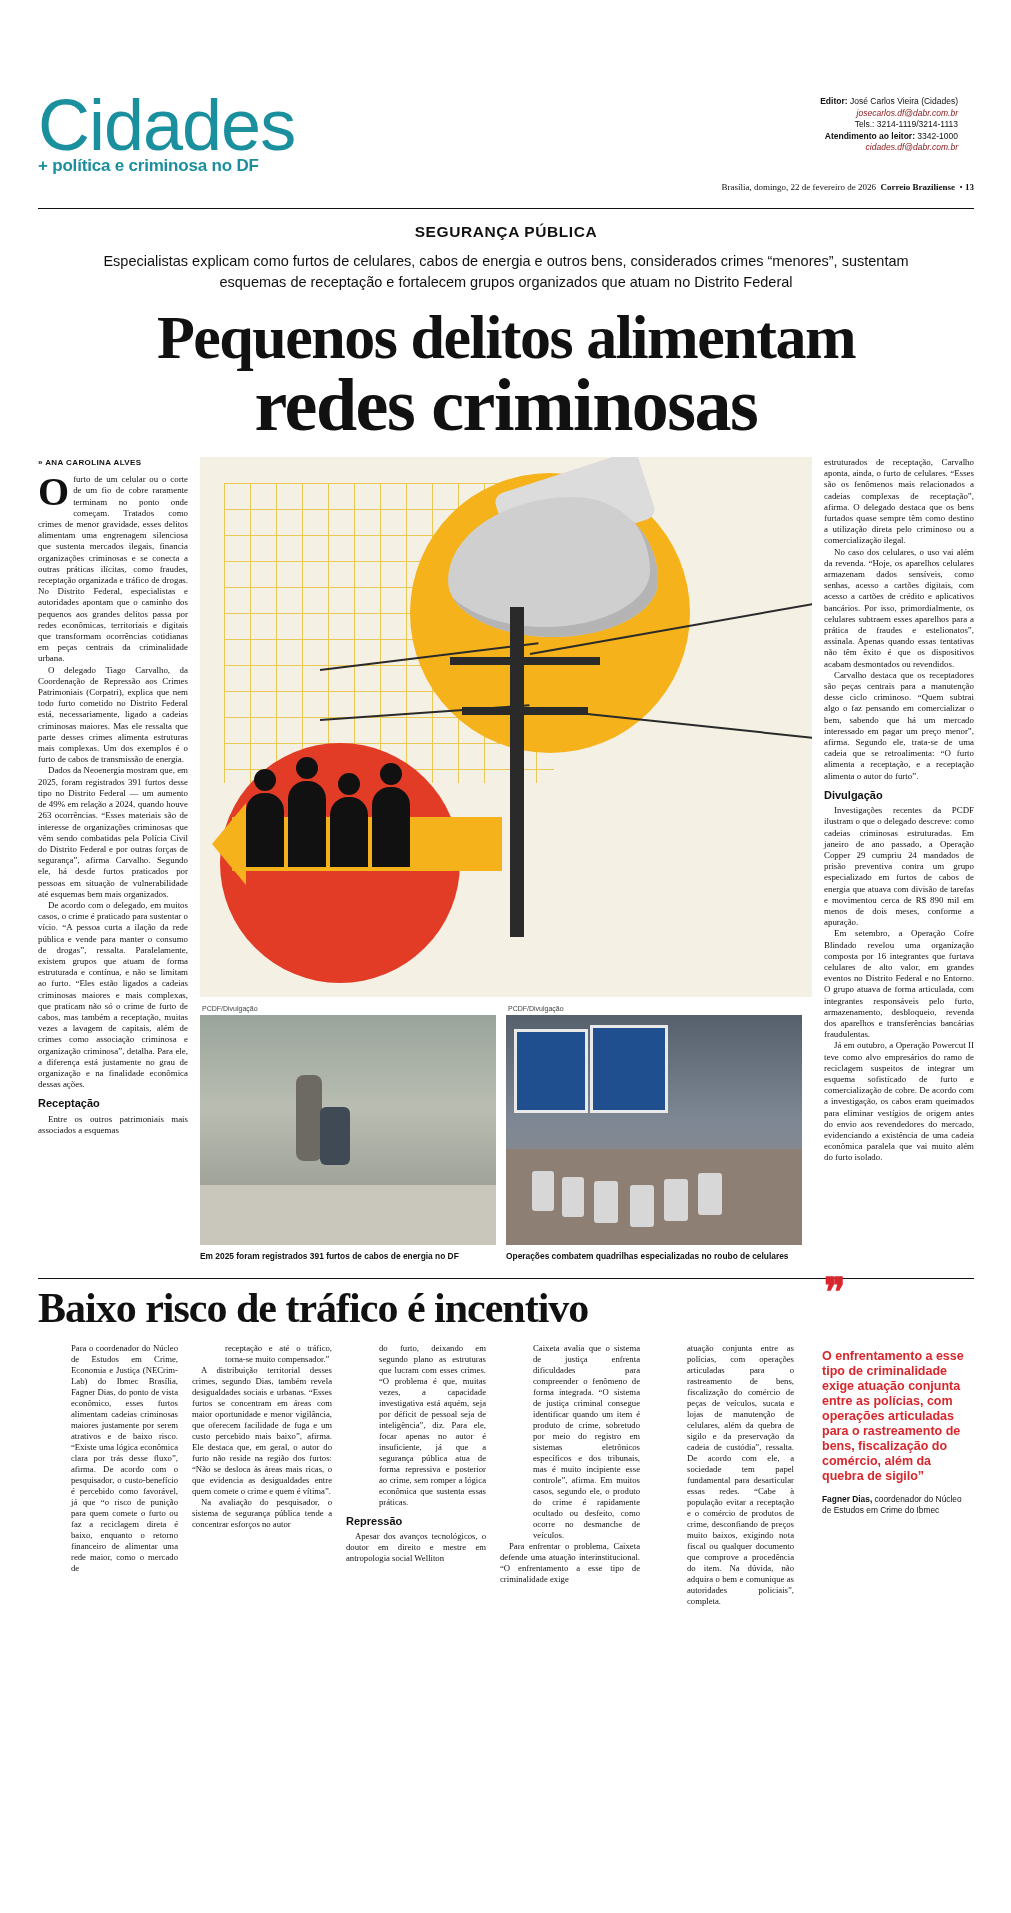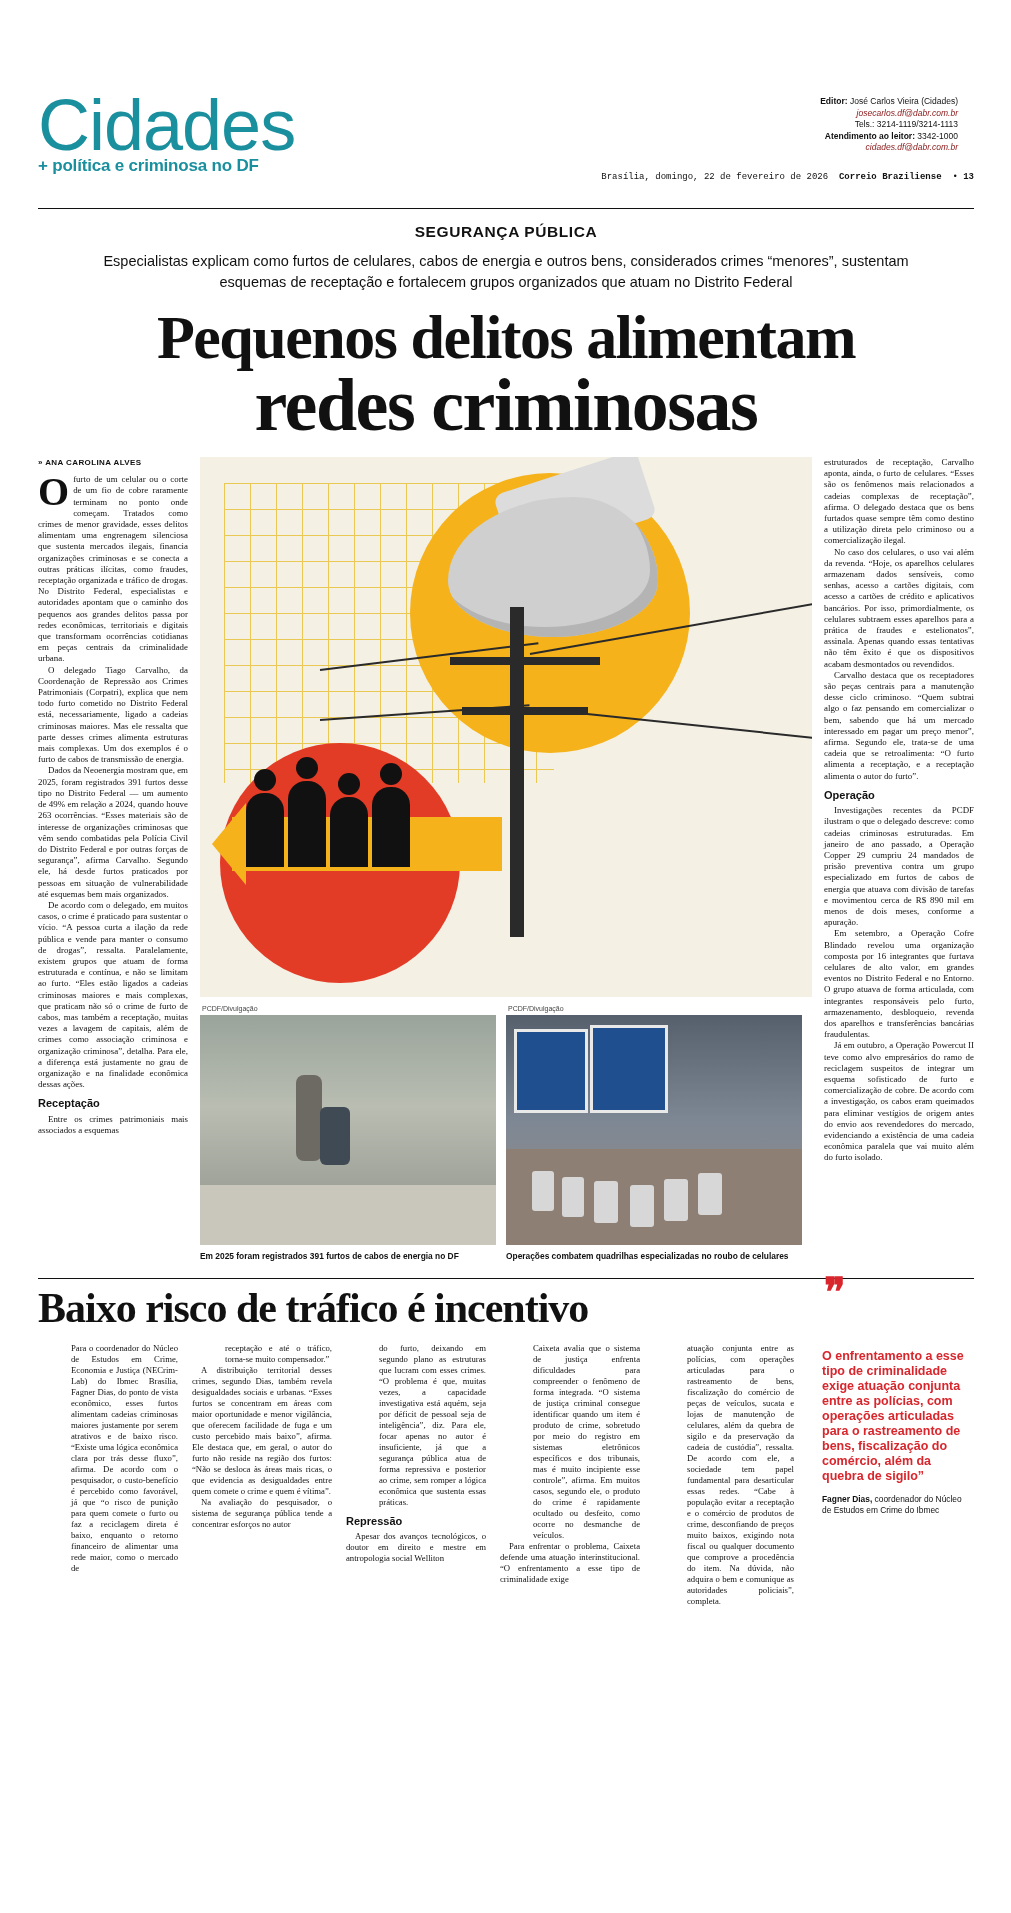--- a/index.html
+++ b/index.html
@@ -7,21 +7,21 @@
   .page{position:relative;width:1011px;height:1913px;background:#fff;padding:0;box-sizing:border-box;}
   .inner{position:absolute;left:38px;top:96px;width:936px;}
 
   
   .masthead{position:relative;height:108px;}
   .sec-title{font-family:"Liberation Sans",sans-serif;font-weight:normal;font-size:72px;line-height:58px;color:#1a8f9e;letter-spacing:-1px;}
   .sec-sub{font-family:"Liberation Sans",sans-serif;font-weight:bold;font-size:17px;color:#1a8f9e;margin-top:2px;letter-spacing:-0.2px;}
   .editor-box{position:absolute;right:16px;top:0;text-align:right;font-family:"Liberation Sans",sans-serif;font-size:8.5px;line-height:11.5px;color:#111;}
   .editor-box .lbl{font-weight:bold;}
   .editor-box .mail{font-style:italic;color:#8a1616;}
-  .dateline{position:absolute;right:0;top:76px;font-family:Liberation Mono, monospace;font-size:9px;color:#111;}
+  .dateline{position:absolute;right:0;top:86px;font-family:Liberation Serif, serif;font-size:9px;color:#111;}
   .dateline b{font-weight:bold;}
   .rule{border-top:1px solid #111;margin-top:4px;}
 
   
   .hat{text-align:center;font-family:"Liberation Sans",sans-serif;font-weight:bold;font-size:15.5px;letter-spacing:0.6px;margin-top:14px;}
   .lede{text-align:center;font-family:"Liberation Sans",sans-serif;font-size:14.5px;line-height:21px;margin:10px 40px 0 40px;color:#111;}
   .headline{text-align:center;font-family:"Liberation Serif",serif;font-weight:bold;font-size:62px;line-height:64px;letter-spacing:-1.5px;margin-top:12px;}
   .headline .l2{font-size:74px;line-height:72px;}
 
   
@@ -121,21 +121,21 @@
 
   <div class="cols">
 
     <div class="col left">
       <div class="byline">» ANA CAROLINA ALVES</div>
       <p class="first"><span class="dropcap">O</span><span>furto de um celular ou o corte de um fio de cobre raramente terminam no ponto onde começam. Tratados como crimes de menor gravidade, esses delitos alimentam uma engrenagem silenciosa que sustenta mercados ilegais, financia organizações criminosas e se conecta a outras práticas ilícitas, como fraudes, receptação organizada e tráfico de drogas. No Distrito Federal, especialistas e autoridades apontam que o caminho dos pequenos aos grandes delitos passa por redes econômicas, territoriais e digitais que transformam ocorrências cotidianas em peças centrais da criminalidade urbana.</span></p>
       <p>O delegado Tiago Carvalho, da Coordenação de Repressão aos Crimes Patrimoniais (Corpatri), explica que nem todo furto cometido no Distrito Federal está, necessariamente, ligado a cadeias criminosas maiores. Mas ele ressalta que parte desses crimes alimenta estruturas mais complexas. Um dos exemplos é o furto de cabos de transmissão de energia.</p>
       <p>Dados da Neoenergia mostram que, em 2025, foram registrados 391 furtos desse tipo no Distrito Federal — um aumento de 49% em relação a 2024, quando houve 263 ocorrências. “Esses materiais são de interesse de organizações criminosas que vêm sendo combatidas pela Polícia Civil do Distrito Federal e por outras forças de segurança”, afirma Carvalho. Segundo ele, há desde furtos praticados por pessoas em situação de vulnerabilidade até esquemas bem mais organizados.</p>
       <p>De acordo com o delegado, em muitos casos, o crime é praticado para sustentar o vício. “A pessoa curta a ilação da rede pública e vende para manter o consumo de drogas”, ressalta. Paralelamente, existem grupos que atuam de forma estruturada e contínua, e não se limitam ao furto. “Eles estão ligados a cadeias criminosas maiores e mais complexas, que praticam não só o crime de furto de cabos, mas também a receptação, muitas vezes a lavagem de capitais, além de crimes como associação criminosa e organização criminosa”, detalha. Para ele, a diferença está justamente no grau de organização e na finalidade econômica dessas ações.</p>
       <div class="subhead">Receptação</div>
-      <p>Entre os crimes patrimoniais mais associados a esquemas</p>
+      <p>Entre os outros patrimoniais mais associados a esquemas</p>
     </div>
 
     <div class="center">
       <div class="art">
         <div class="grid"></div>
         <div class="sun"></div>
         <div class="arm"></div>
         <div class="hand"></div>
         <div class="wire" style="left:120px;top:212px;width:220px;transform:rotate(-7deg);"></div>
         <div class="wire" style="left:330px;top:196px;width:300px;transform:rotate(-10deg);"></div>
@@ -191,21 +191,21 @@
       <div class="cap-row">
         <div class="caption">Em 2025 foram registrados 391 furtos de cabos de energia no DF</div>
         <div class="caption">Operações combatem quadrilhas especializadas no roubo de celulares</div>
       </div>
     </div>
 
     <div class="col right">
       <p class="first">estruturados de receptação, Carvalho aponta, ainda, o furto de celulares. “Esses são os fenômenos mais relacionados a cadeias complexas de receptação”, afirma. O delegado destaca que os bens furtados quase sempre têm como destino a utilização direta pelo criminoso ou a comercialização ilegal.</p>
       <p>No caso dos celulares, o uso vai além da revenda. “Hoje, os aparelhos celulares armazenam dados sensíveis, como senhas, acesso a cartões digitais, com acesso a cartões de crédito e aplicativos bancários. Por isso, primordialmente, os celulares subtraem esses aparelhos para a prática de fraudes e estelionatos”, assinala. Apenas quando essas tentativas não têm êxito é que os dispositivos acabam desmontados ou revendidos.</p>
       <p>Carvalho destaca que os receptadores são peças centrais para a manutenção desse ciclo criminoso. “Quem subtrai algo o faz pensando em comercializar o bem, sabendo que há um mercado interessado em pagar um preço menor”, afirma. Segundo ele, trata-se de uma cadeia que se retroalimenta: “O furto alimenta a receptação, e a receptação alimenta o autor do furto”.</p>
-      <div class="subhead">Operação</div>
+      <div class="subhead">Divulgação</div>
       <p>Investigações recentes da PCDF ilustram o que o delegado descreve: como cadeias criminosas estruturadas. Em janeiro de ano passado, a Operação Copper 29 cumpriu 24 mandados de prisão preventiva contra um grupo especializado em furtos de cabos de energia que atuava com divisão de tarefas e movimentou cerca de R$ 890 mil em menos de dois meses, conforme a apuração.</p>
       <p>Em setembro, a Operação Cofre Blindado revelou uma organização composta por 16 integrantes que furtava celulares de alto valor, em grandes eventos no Distrito Federal e no Entorno. O grupo atuava de forma articulada, com integrantes responsáveis pelo furto, armazenamento, desbloqueio, revenda dos aparelhos e transferências bancárias fraudulentas.</p>
       <p>Já em outubro, a Operação Powercut II teve como alvo empresários do ramo de reciclagem suspeitos de integrar um esquema sofisticado de furto e comercialização de cobre. De acordo com a investigação, os cabos eram queimados para eliminar vestígios de origem antes do envio aos revendedores do mercado, evidenciando a existência de uma cadeia econômica paralela que vai muito além do furto isolado.</p>
     </div>
   </div>
 
   <div class="bottom-rule"></div>
   <div style="display:flex;align-items:flex-start;">
     <div style="flex:1;">
       <div class="sub-headline">Baixo risco de tráfico é incentivo</div>

